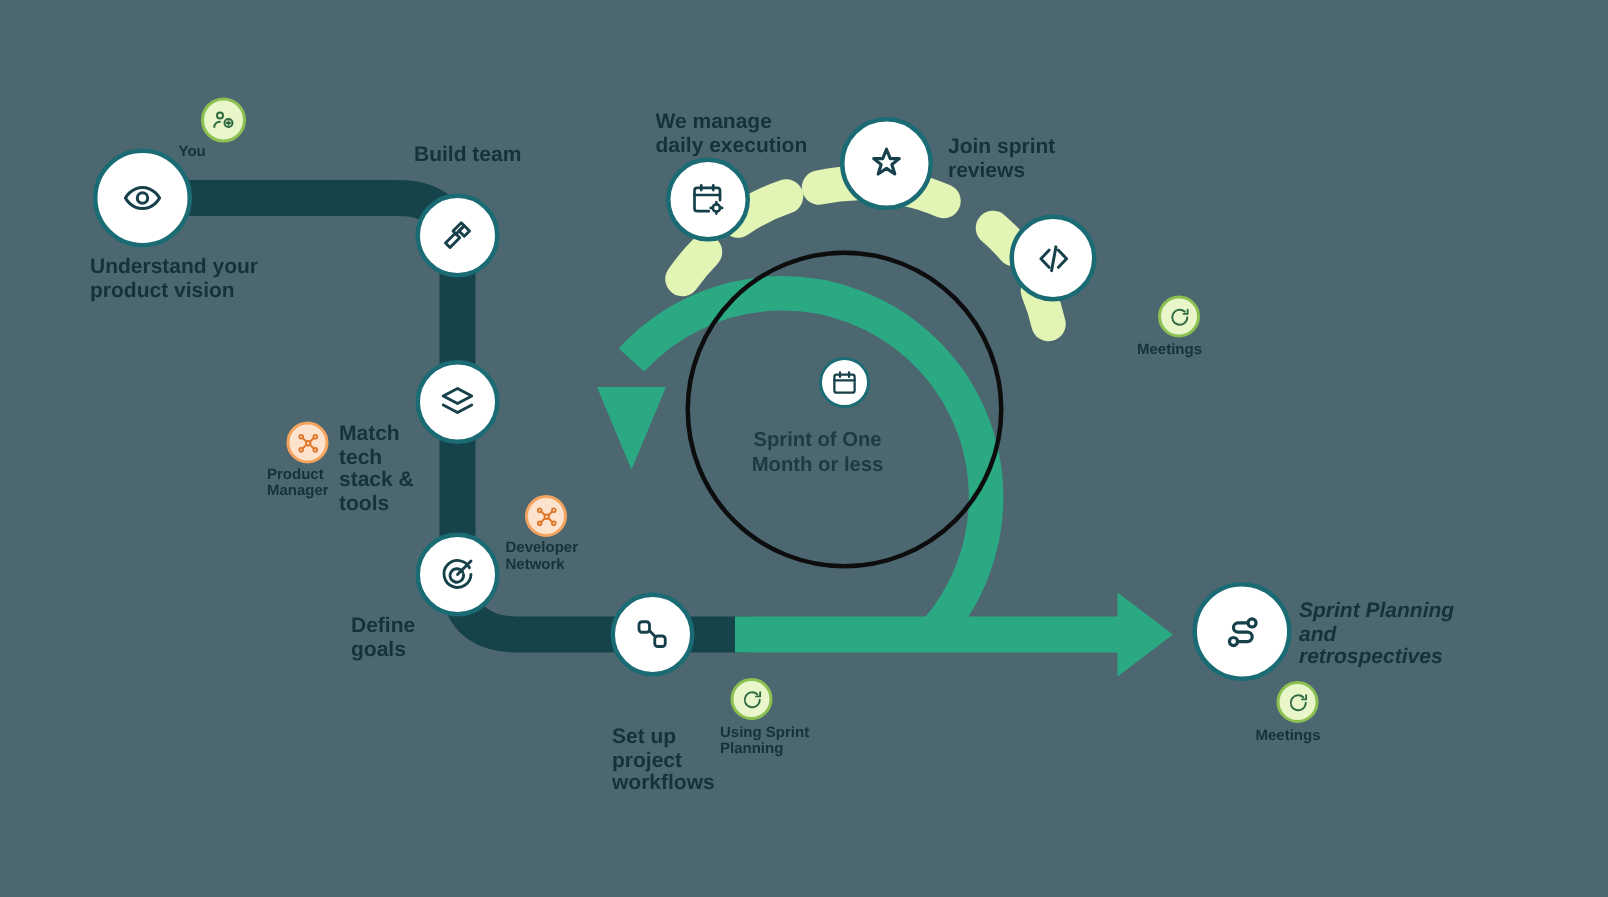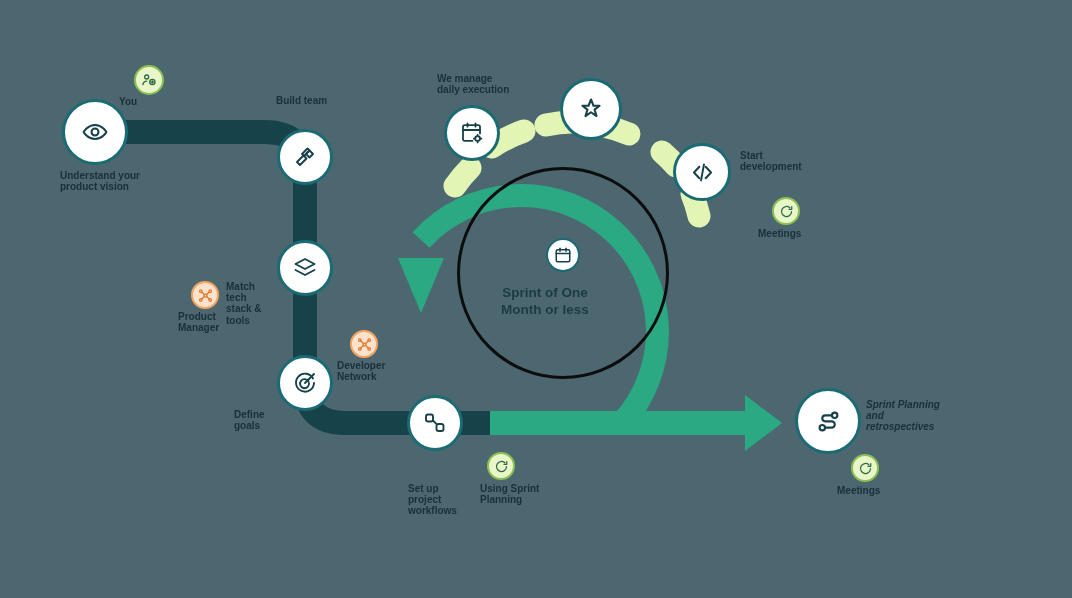--- a/index.html
+++ b/index.html
@@ -23,21 +23,21 @@
     height: 598px;
   }
   .lbl {
     position: absolute;
     color: #173138;
     font-weight: bold;
     line-height: 1.12;
     white-space: pre-line;
     pointer-events: none;
   }
-  .lbl-main { font-size: 10px; }
+  .lbl-main { font-size: 14px; }
   .lbl-badge { font-size: 10px; text-align: left; }
   .lbl-center {
     font-size: 13.5px;
     text-align: center;
     color: #1d3a42;
     line-height: 1.25;
   }
   .node {
     position: absolute;
     border-radius: 50%;
@@ -197,32 +197,32 @@
   <div class="lbl lbl-main" style="left:437px; top:73px; width:110px;">We manage
 daily execution</div>
 
   <div class="node" style="left:560px; top:78px; width:62px; height:62px;">
     <span>
       <svg width="26" height="26" viewBox="0 0 24 24" fill="none" stroke="#17414a" stroke-width="1.9" stroke-linecap="round" stroke-linejoin="round">
         <path d="M12 3.2 14.3 9h5.6l-4.6 3.6 1.8 5.9L12 15l-5.1 3.5 1.8-5.9L4.1 9h5.6z"></path>
       </svg>
     </span>
   </div>
+  <div class="lbl lbl-main" style="left:632px; top:90px; width:100px;">Join sprint
+reviews</div>
 
   <div class="node" style="left:673px; top:143px; width:58px; height:58px;">
     <span>
       <svg width="25" height="25" viewBox="0 0 24 24" fill="none" stroke="#17414a" stroke-width="1.9" stroke-linecap="round" stroke-linejoin="round">
         <path d="M9 6.5 3.8 12 9 17.5"></path>
         <path d="M15 6.5 20.2 12 15 17.5"></path>
         <path d="M13.4 4.4 10.6 19.6"></path>
       </svg>
     </span>
   </div>
-  <div class="lbl lbl-main" style="left:740px; top:150px; width:100px;">Start
-development</div>
 
   <div class="node" style="left:795px; top:388px; width:66px; height:66px;">
     <span>
       <svg width="27" height="27" viewBox="0 0 24 24" fill="none" stroke="#17414a" stroke-width="1.9" stroke-linecap="round" stroke-linejoin="round">
         <circle cx="17.5" cy="6.5" r="2.4"></circle>
         <circle cx="6.5" cy="17.5" r="2.4"></circle>
         <path d="M15.1 6.5H9.2a2.7 2.7 0 0 0 0 5.4h5.6a2.7 2.7 0 0 1 0 5.6H8.9"></path>
       </svg>
     </span>
   </div>

